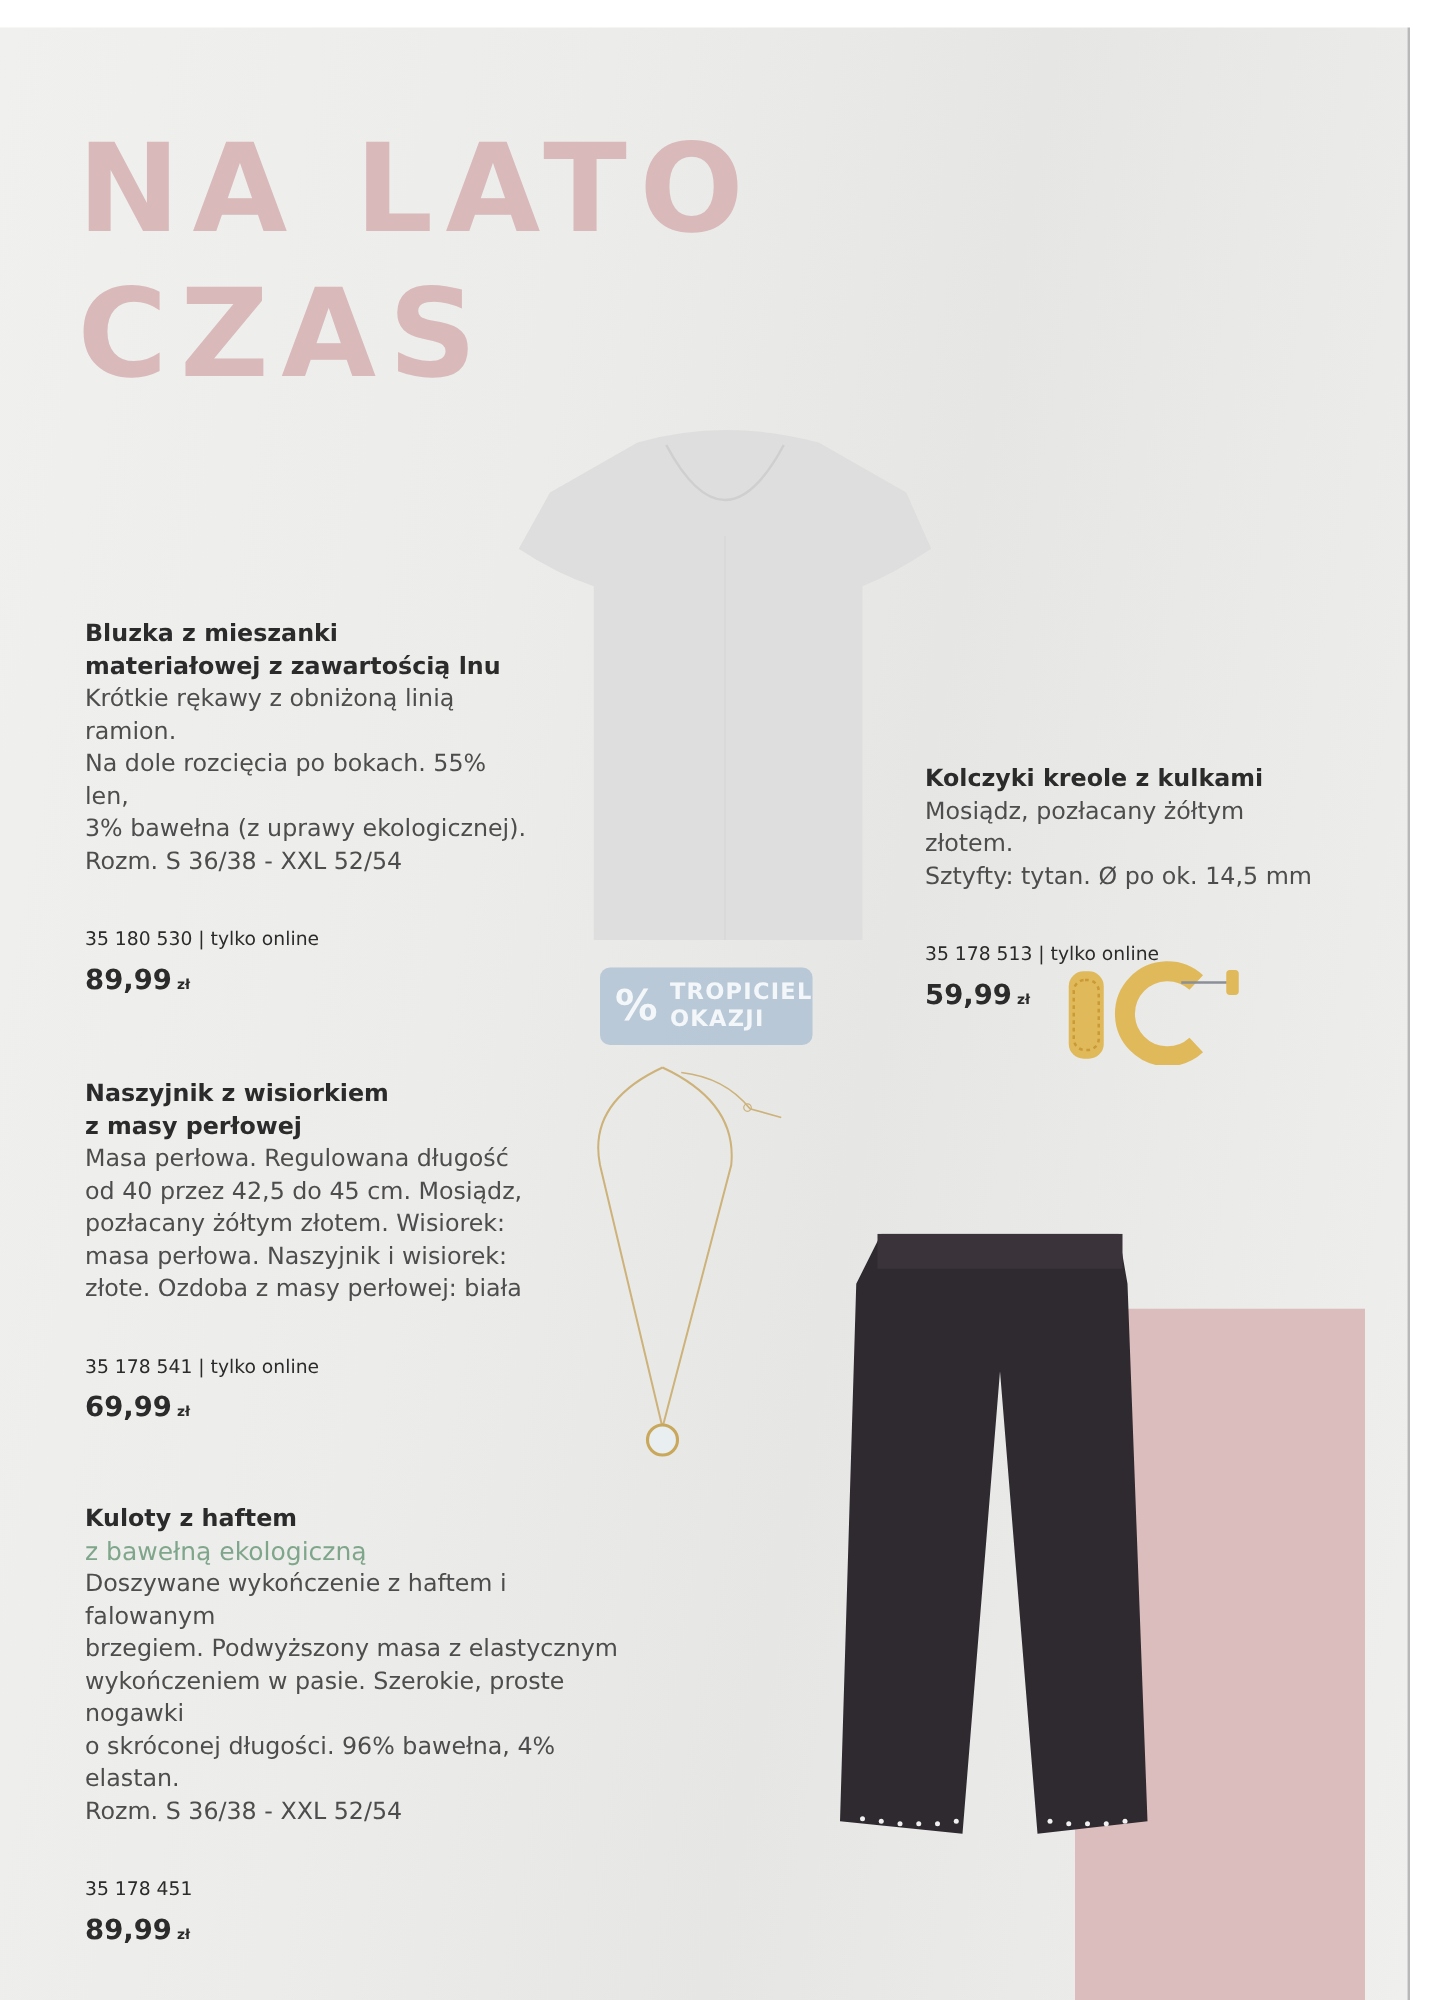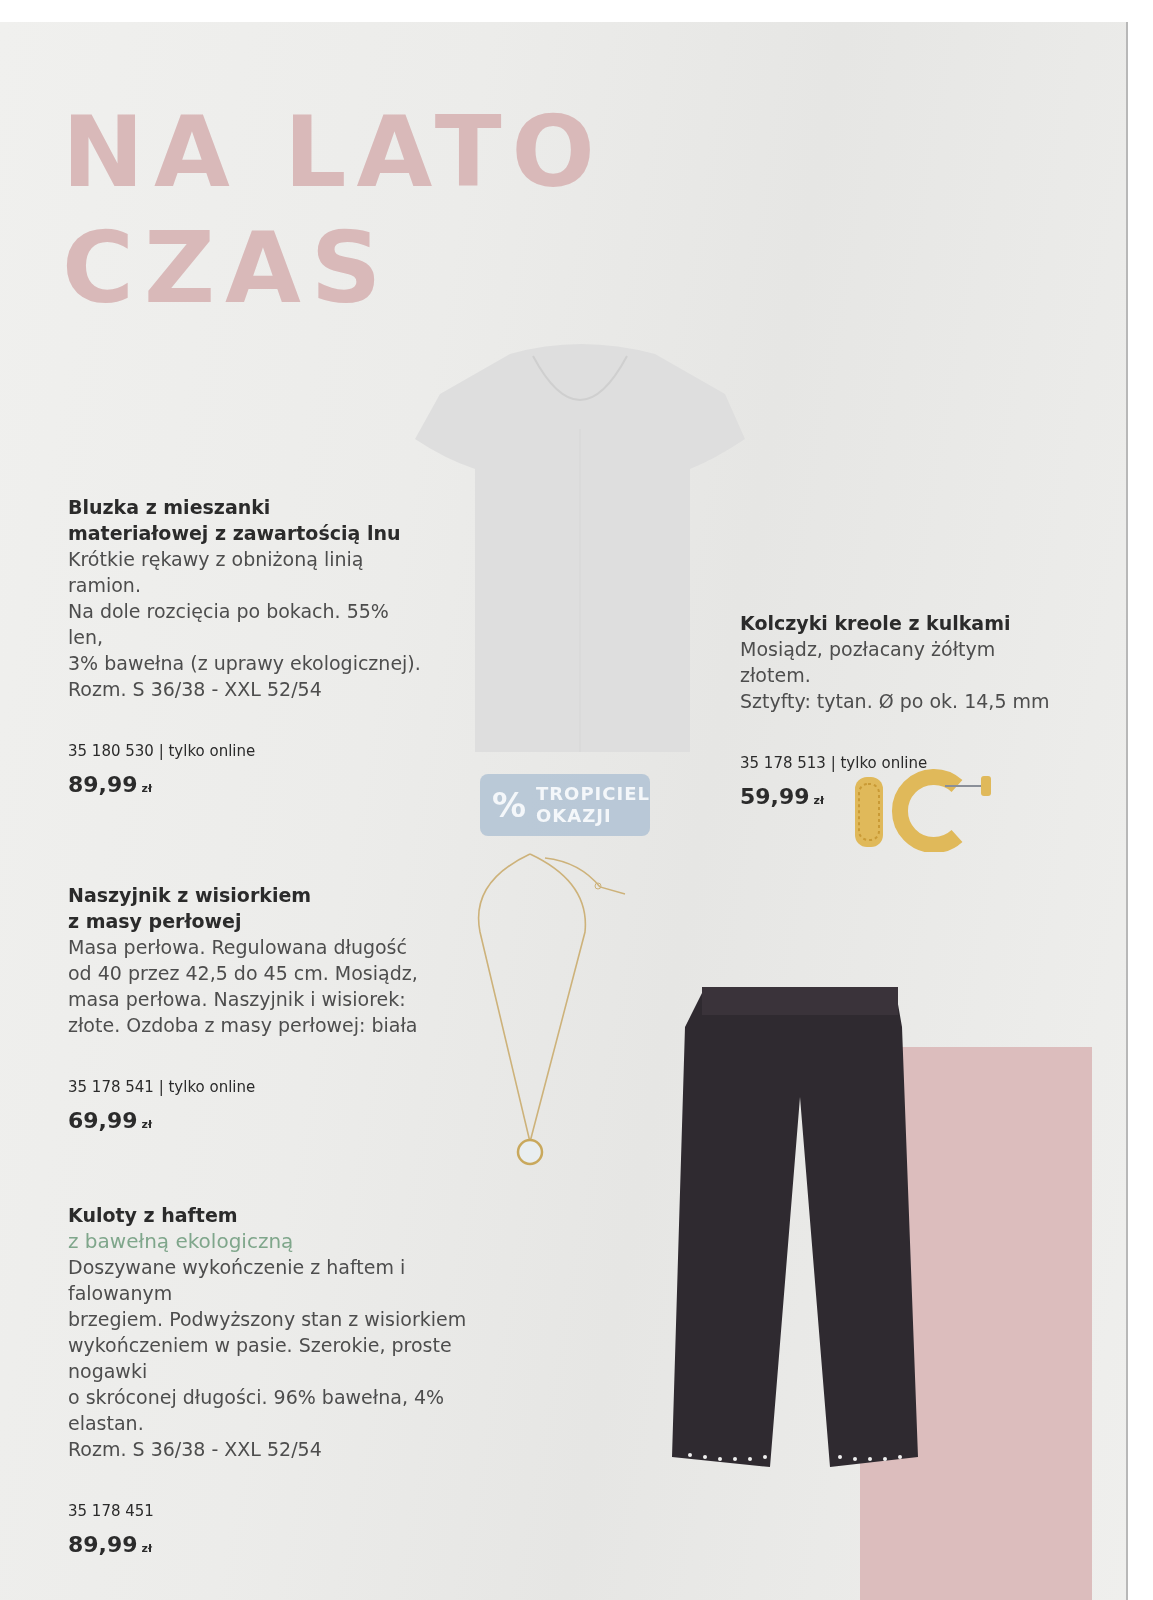--- a/index.html
+++ b/index.html
@@ -24,21 +24,21 @@
   .product { position: absolute; }
   .product .name { font-weight: bold; font-size: 19px; line-height: 26px; color: #2b2b2b; }
   .product .sub { font-weight: normal; font-size: 20px; line-height: 26px; color: #7fa68b; }
   .product .desc { font-size: 19px; line-height: 26px; color: #4d4d4d; }
   .product .code { font-weight: normal; font-size: 15px; line-height: 26px; color: #2b2b2b; margin-top: 36px; }
   .product .price { font-size: 22px; line-height: 34px; color: #2b2b2b; margin-top: 4px; font-weight: bold; }
   .product .price .cur { font-size: 11px; font-weight: bold; margin-left: 4px; }
 
   .p-blouse { left: 68px; top: 472px; width: 360px; }
   .p-earrings { left: 740px; top: 588px; width: 320px; }
-  .p-necklace { left: 68px; top: 860px; width: 360px; }
+  .p-necklace { left: 68px; top: 840px; width: 360px; }
   .p-culottes { left: 68px; top: 1180px; width: 440px; }
 
   .pink-block {
     position: absolute; left: 860px; top: 1025px; width: 232px; height: 560px;
     background: #dcbdbd;
   }
 
   .img { position: absolute; }
   .watermark {
     position: absolute; left: 480px; top: 752px; width: 170px; height: 62px;
@@ -124,31 +124,32 @@
     <div class="desc">Sztyfty: tytan. Ø po ok. 14,5 mm</div>
     <div class="code">35 178 513 | tylko online</div>
     <div class="price"><span>59,99</span><span class="cur">zł</span></div>
   </div>
 
   <div class="product p-necklace">
     <div class="name">Naszyjnik z wisiorkiem</div>
     <div class="name">z masy perłowej</div>
     <div class="desc">Masa perłowa. Regulowana długość</div>
     <div class="desc">od 40 przez 42,5 do 45 cm. Mosiądz,</div>
+    <div class="desc">pozłacany żółtym złotem. Wisiorek:</div>
     <div class="desc">masa perłowa. Naszyjnik i wisiorek:</div>
     <div class="desc">złote. Ozdoba z masy perłowej: biała</div>
     <div class="code">35 178 541 | tylko online</div>
     <div class="price"><span>69,99</span><span class="cur">zł</span></div>
   </div>
 
   <div class="product p-culottes">
     <div class="name">Kuloty z haftem</div>
     <div class="sub">z bawełną ekologiczną</div>
     <div class="desc">Doszywane wykończenie z haftem i falowanym</div>
-    <div class="desc">brzegiem. Podwyższony stan z wisiorkiem</div>
+    <div class="desc">brzegiem. Podwyższony masa z elastycznym</div>
     <div class="desc">wykończeniem w pasie. Szerokie, proste nogawki</div>
     <div class="desc">o skróconej długości. 96% bawełna, 4% elastan.</div>
     <div class="desc">Rozm. S 36/38 - XXL 52/54</div>
     <div class="code">35 178 451</div>
     <div class="price"><span>89,99</span><span class="cur">zł</span></div>
   </div>
 
 </div>
 
 </body></html>

